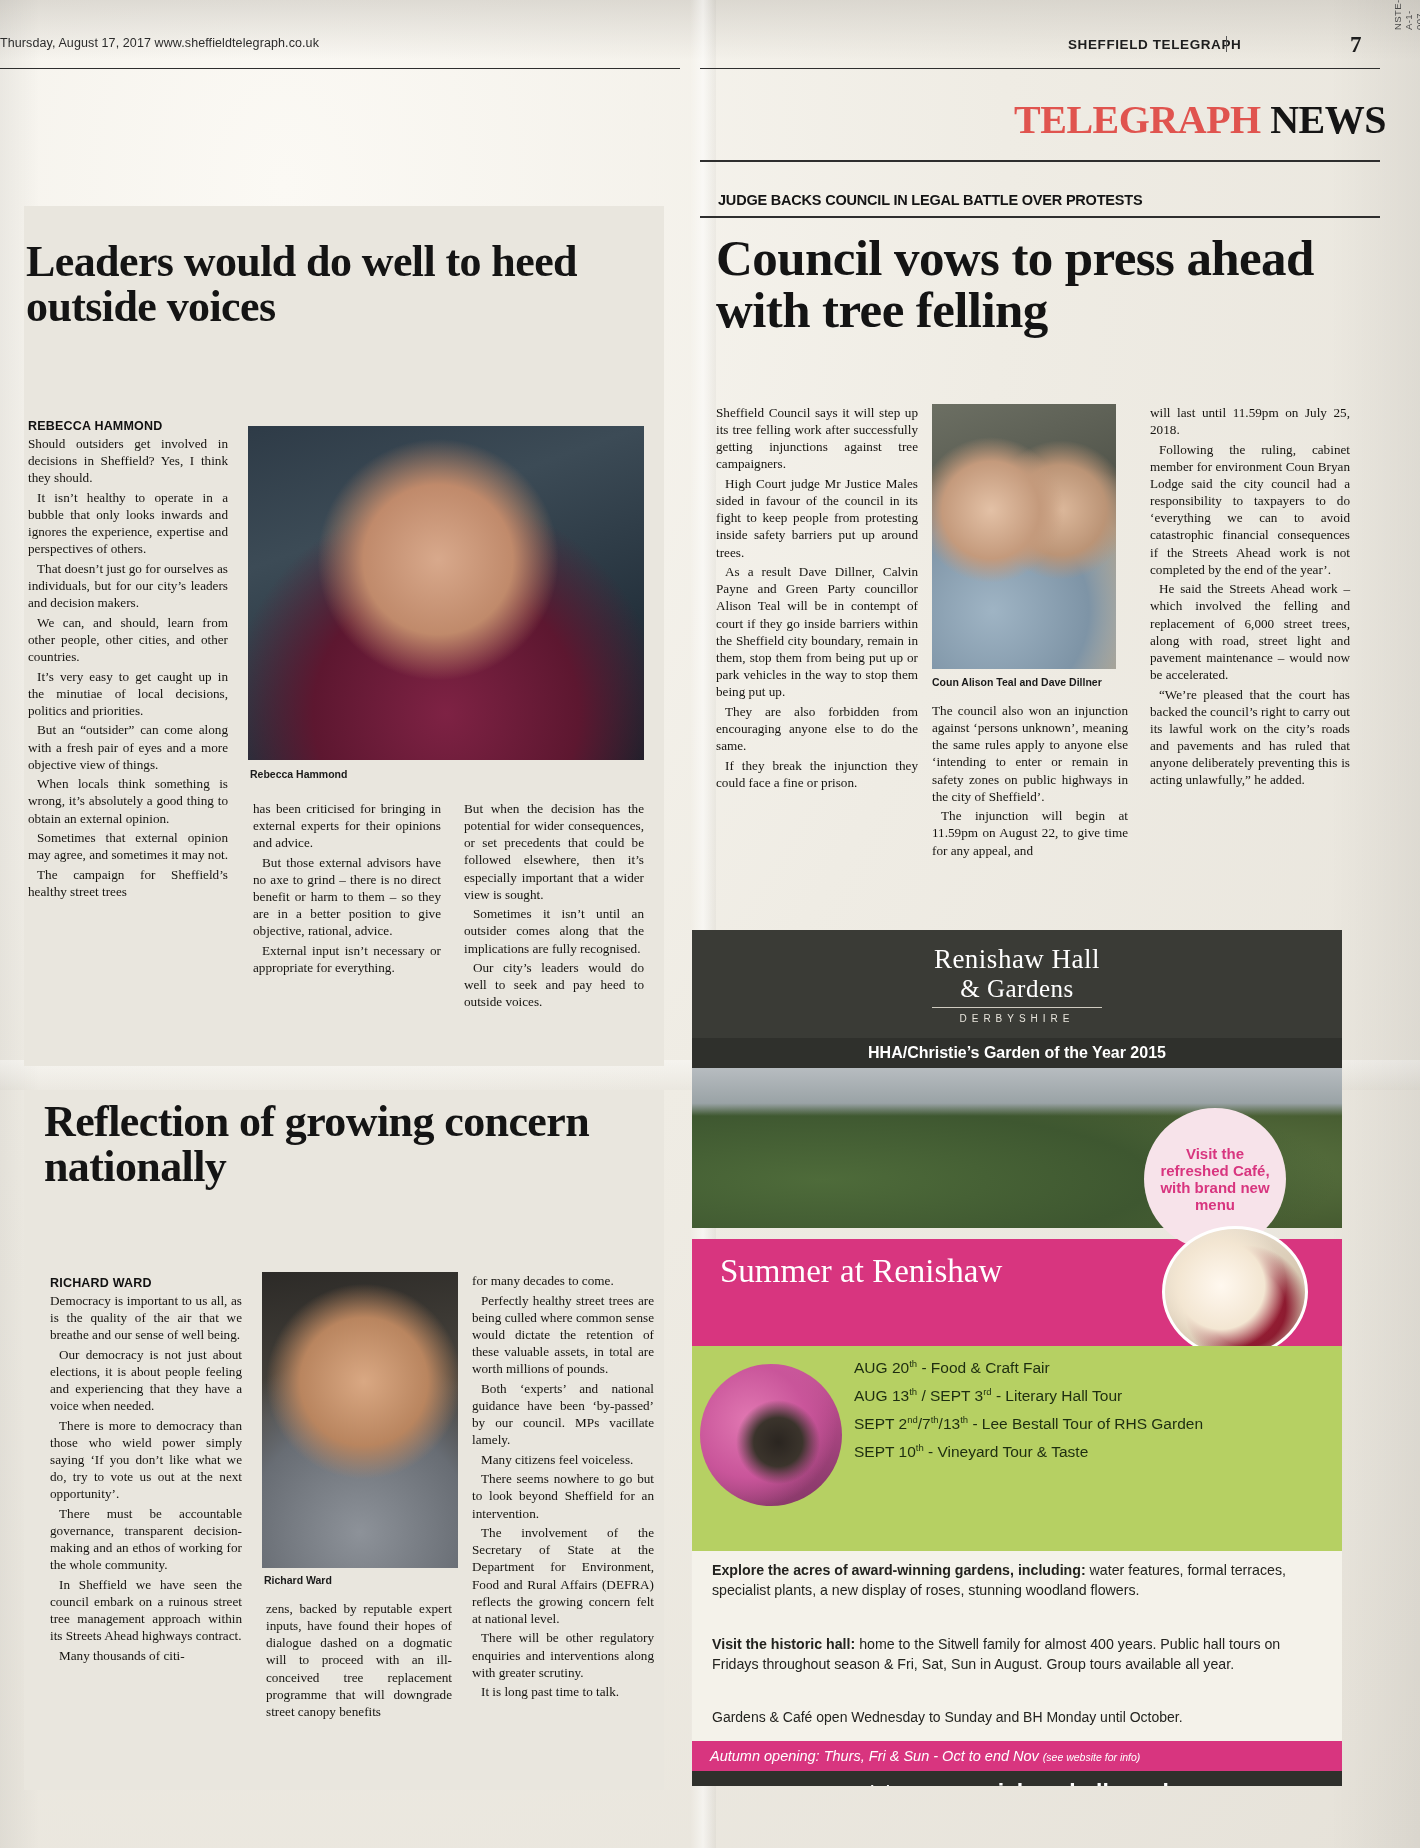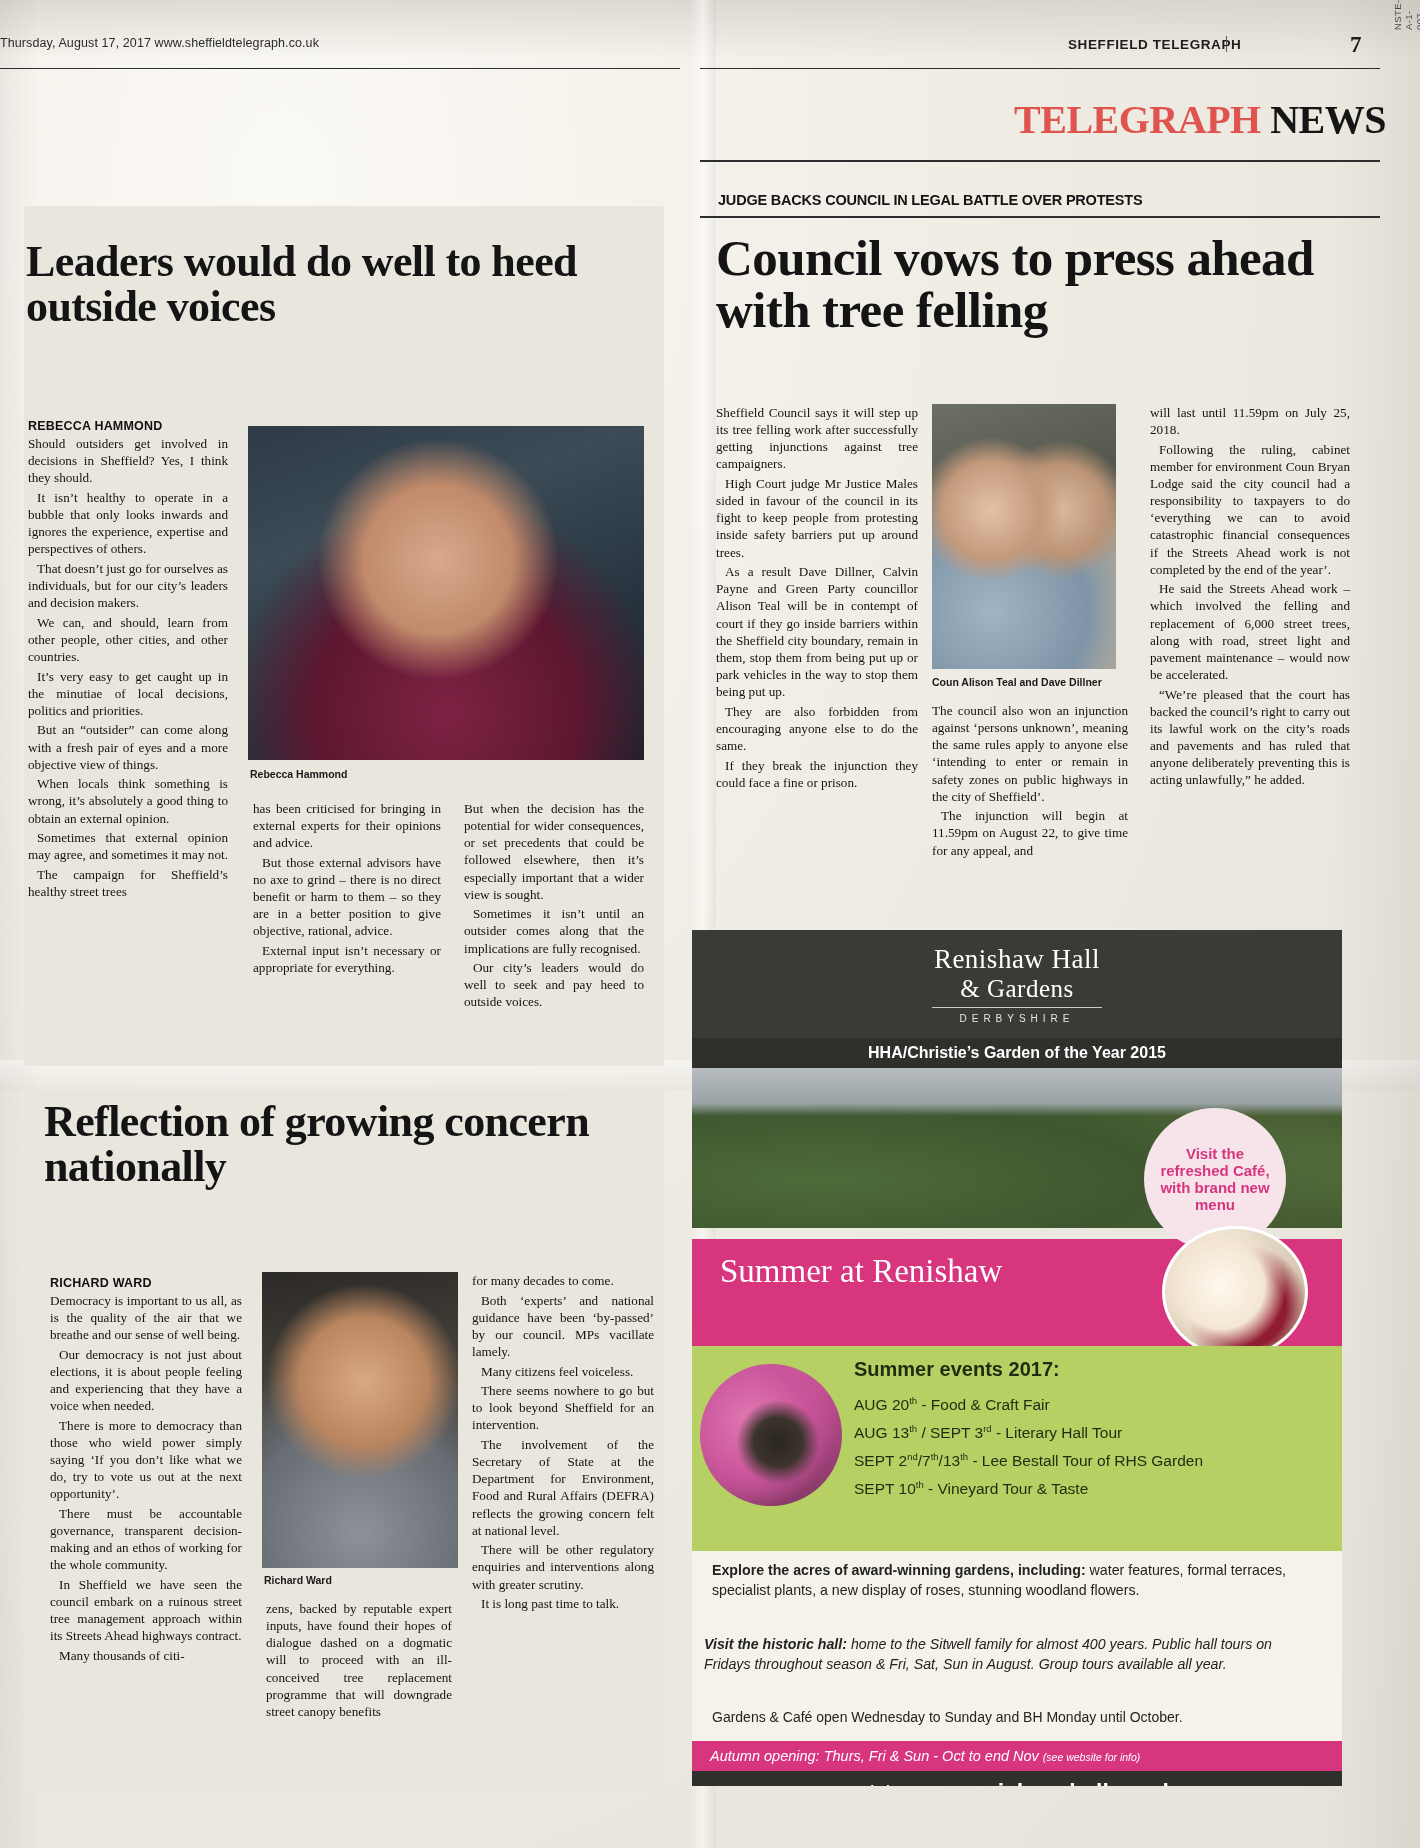--- a/index.html
+++ b/index.html
@@ -359,20 +359,21 @@
     <p>In Sheffield we have seen the council embark on a ruinous street tree management approach within its Streets Ahead highways contract.</p>
     <p>Many thousands of citi-</p>
   </div>
 
   <div class="body-col" style="position:absolute; left:266px; top:1600px; width:186px;">
     <p class="first">zens, backed by reputable expert inputs, have found their hopes of dialogue dashed on a dogmatic will to proceed with an ill-conceived tree replacement programme that will downgrade street canopy benefits</p>
   </div>
 
   <div class="body-col" style="position:absolute; left:472px; top:1272px; width:182px;">
     <p class="first">for many decades to come.</p>
+    <p>Perfectly healthy street trees are being culled where common sense would dictate the retention of these valuable assets, in total are worth millions of pounds.</p>
     <p>Both ‘experts’ and national guidance have been ‘by-passed’ by our council. MPs vacillate lamely.</p>
     <p>Many citizens feel voiceless.</p>
     <p>There seems nowhere to go but to look beyond Sheffield for an intervention.</p>
     <p>The involvement of the Secretary of State at the Department for Environment, Food and Rural Affairs (DEFRA) reflects the growing concern felt at national level.</p>
     <p>There will be other regulatory enquiries and interventions along with greater scrutiny.</p>
     <p>It is long past time to talk.</p>
   </div>
 
   <div class="ad" style="left:692px; top:930px; width:650px; height:856px;">
 
@@ -391,41 +392,40 @@
       <div class="t">Summer at Renishaw</div>
     </div>
 
     <div class="cafe-bubble" style="left:452px; top:178px; width:142px; height:142px; padding:0 12px; box-sizing:border-box;">Visit the refreshed Café, with brand new menu</div>
 
     <div class="cake-circle" style="left:470px; top:296px; width:140px; height:126px;"></div>
 
     <div class="ad-green">
       <div class="bee-circle" style="left:8px; top:18px; width:142px; height:142px;"></div>
       <div style="position:absolute; left:162px; top:12px; width:470px;">
-        <div class="ad-events-title" style="margin-bottom:14px;">Summer events 2017:</div>
         <div class="ad-event">
           <span>AUG 20</span><sup>th</sup><span> - Food &amp; Craft Fair</span>
         </div>
         <div class="ad-event">
           <span>AUG 13</span><sup>th</sup><span> / SEPT 3</span><sup>rd</sup><span> - Literary Hall Tour</span>
         </div>
         <div class="ad-event">
           <span>SEPT 2</span><sup>nd</sup><span>/7</span><sup>th</sup><span>/13</span><sup>th</sup><span> - Lee Bestall Tour of RHS Garden</span>
         </div>
         <div class="ad-event">
           <span>SEPT 10</span><sup>th</sup><span> - Vineyard Tour &amp; Taste</span>
         </div>
       </div>
     </div>
 
     <div class="ad-white">
       <div class="ad-body" style="position:absolute; left:20px; top:10px; width:610px;">
         <b>Explore the acres of award-winning gardens, including:</b><span> water features, formal terraces, specialist plants, a new display of roses, stunning woodland flowers.</span>
       </div>
-      <div class="ad-body" style="position:absolute; left:12px; top:84px; width:610px;font-style:italic;">
+      <div class="ad-body" style="position:absolute; left:20px; top:84px; width:610px;">
         <b>Visit the historic hall:</b><span> home to the Sitwell family for almost 400 years. Public hall tours on Fridays throughout season &amp; Fri, Sat, Sun in August. Group tours available all year.</span>
       </div>
       <div class="ad-ital" style="position:absolute; left:20px; top:158px; width:614px;">Gardens &amp; Café open Wednesday to Sunday and BH Monday until October.</div>
     </div>
 
     <div class="ad-strip" style="top:811px;">
       <span>Autumn opening: Thurs, Fri &amp; Sun - Oct to end Nov</span>
       <small>(see website for info)</small>
     </div>
 

